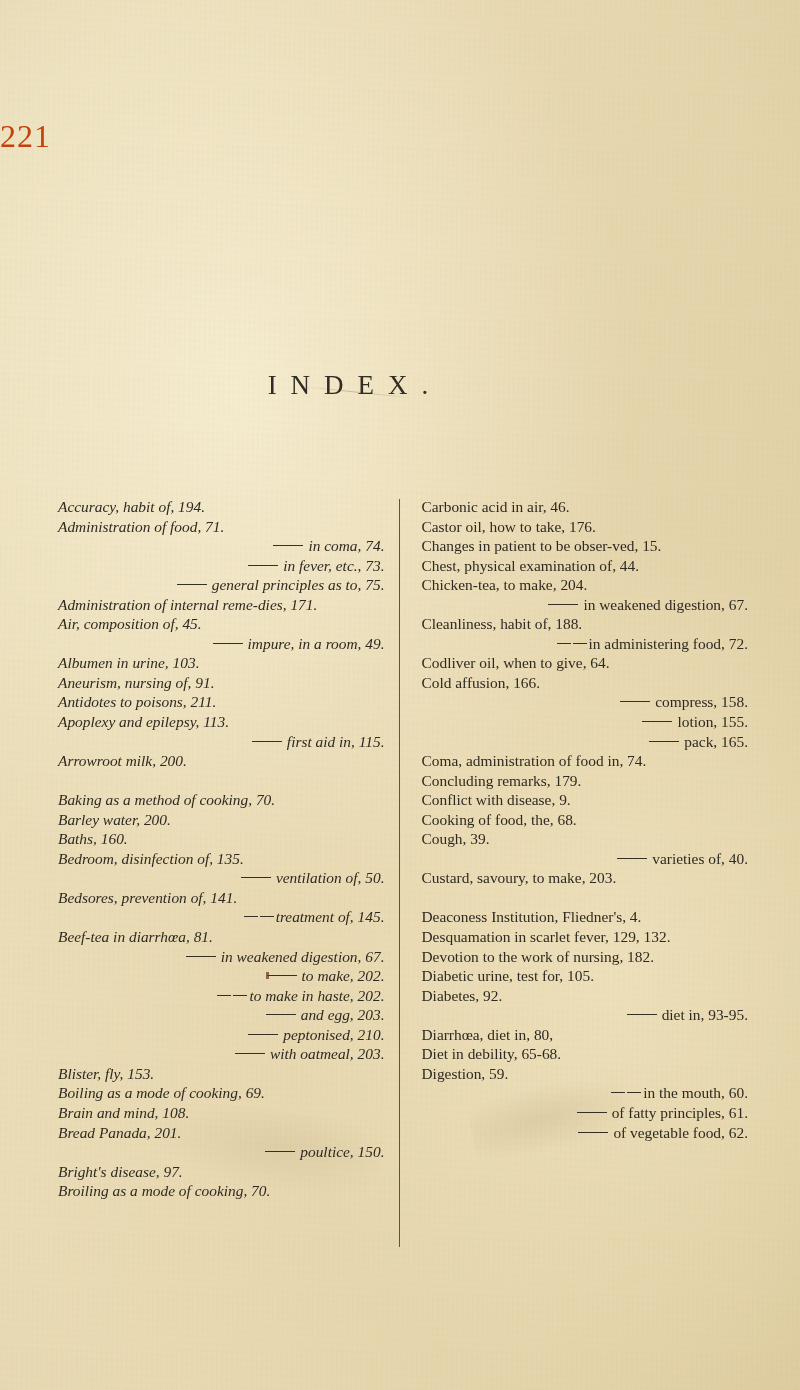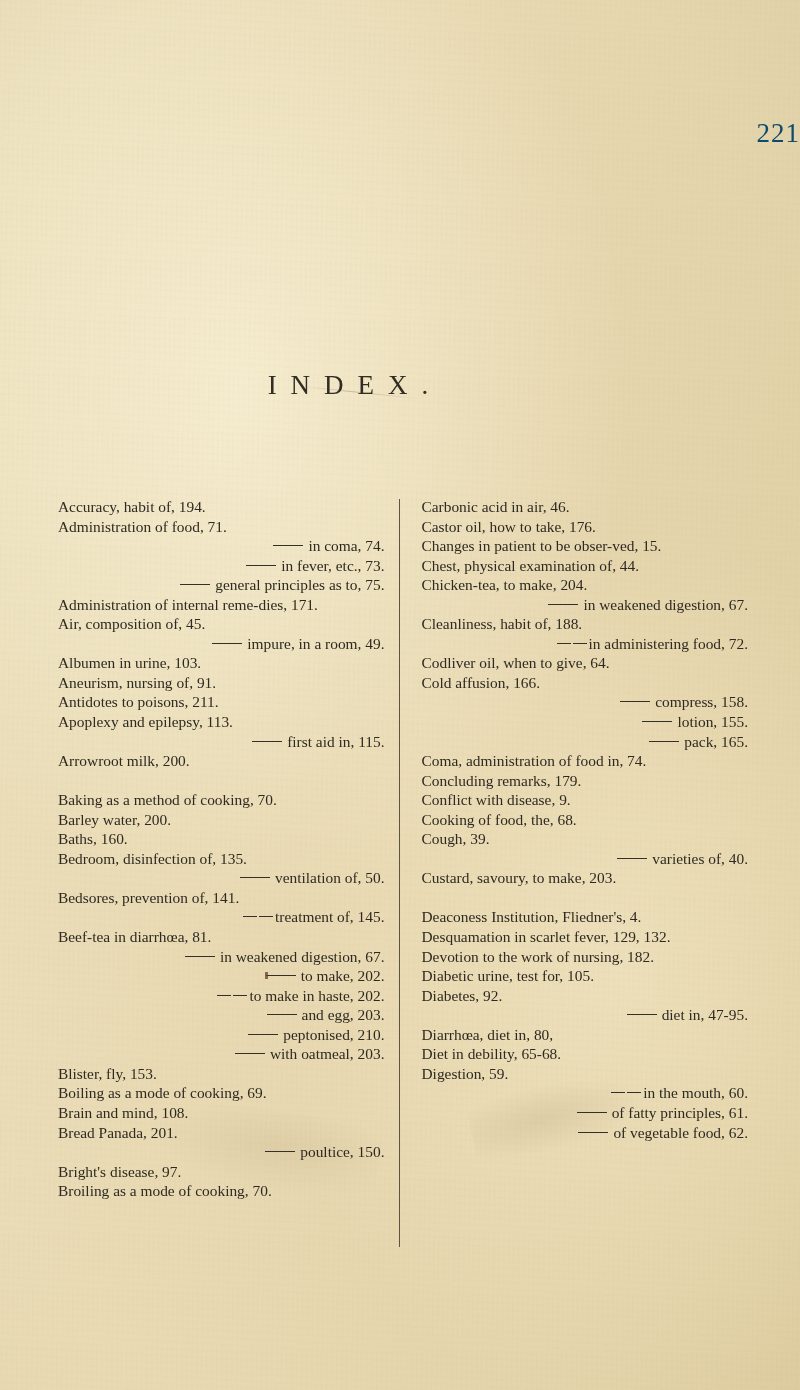--- a/index.html
+++ b/index.html
@@ -65,24 +65,24 @@
   .content {
     position: absolute;
     inset: 0;
   }
 
   .folio {
     position: absolute;
     top: 118px;
     left: 0;
     width: 800px;
-    text-align: right;
-    font-size: 27px;
+    text-align: left;
+    font-size: 32px;
     letter-spacing: 1px;
-    color: #0c4a6e;
+    color: #c2410c;
   }
 
   .index-title {
     position: absolute;
     top: 370px;
     left: 0;
     width: 696px;
     text-align: center;
     font-size: 27px;
     letter-spacing: 14px;
@@ -96,21 +96,21 @@
     left: 58px;
     width: 690px;
     display: flex;
     gap: 0;
   }
   .col {
     width: 330px;
     font-size: 15.4px;
     line-height: 19.55px;
   }
-  .col-left  { padding-right: 14px; }
+  .col-left  { padding-right: 14px; font-style: italic; }
   .col-right { padding-left: 22px; }
 
   .rule {
     width: 0;
     border-left: 1.5px solid #5d5343;
     margin: 2px 0 0 0;
     height: 748px;
     flex: 0 0 auto;
   }
 
@@ -240,21 +240,21 @@
         <div class="entry"><span>Cooking of food, the, 68.</span></div>
         <div class="entry"><span>Cough, 39.</span></div>
         <div class="entry sub"><span class="dash"></span><span>varieties of, 40.</span></div>
         <div class="entry"><span>Custard, savoury, to make, 203.</span></div>
         <div class="gap"></div>
         <div class="entry just wrap"><span>Deaconess Institution, Fliedner's, 4.</span></div>
         <div class="entry just wrap"><span>Desquamation in scarlet fever, 129, 132.</span></div>
         <div class="entry just wrap"><span>Devotion to the work of nursing, 182.</span></div>
         <div class="entry"><span>Diabetic urine, test for, 105.</span></div>
         <div class="entry"><span>Diabetes, 92.</span></div>
-        <div class="entry sub"><span class="dash"></span><span>diet in, 47-95.</span></div>
+        <div class="entry sub"><span class="dash"></span><span>diet in, 93-95.</span></div>
         <div class="entry"><span>Diarrhœa, diet in, 80,</span></div>
         <div class="entry"><span>Diet in debility, 65-68.</span></div>
         <div class="entry"><span>Digestion, 59.</span></div>
         <div class="entry sub"><span class="dash dbl"></span><span class="dash dbl"></span><span>in the mouth, 60.</span></div>
         <div class="entry sub"><span class="dash"></span><span>of fatty principles, 61.</span></div>
         <div class="entry sub"><span class="dash"></span><span>of vegetable food, 62.</span></div>
       </div>
   </div>
 
 </div>

